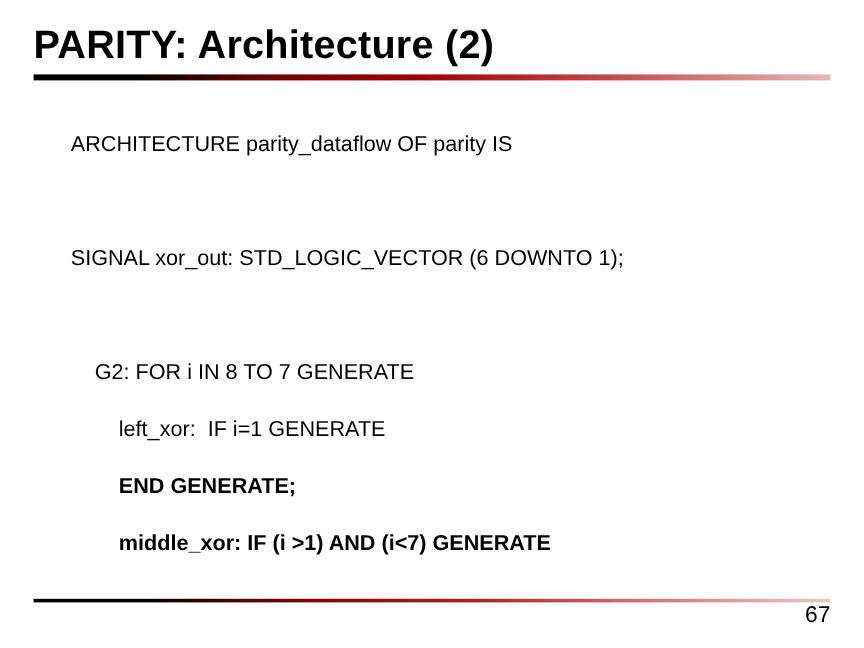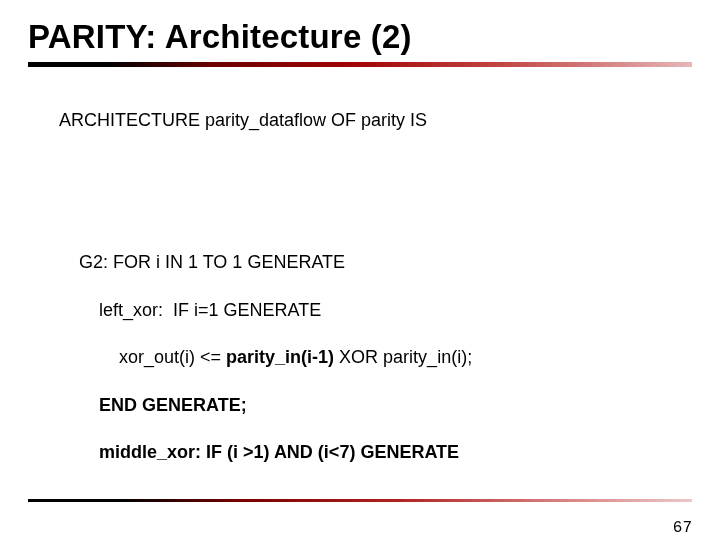--- a/index.html
+++ b/index.html
@@ -42,40 +42,39 @@
     position: absolute;
     left: 28px;
     right: 28px;
     bottom: 38px;
     height: 3px;
     background: linear-gradient(to right, #000 0%, #000 14%, #7a0000 32%, #b02020 55%, #d88080 80%, #ecc7c7 100%);
   }
   .page-num {
     position: absolute;
     right: 28px;
-    bottom: 3px;
-    font-size: 16px;
-    font-family: Liberation Mono, monospace;
+    bottom: 16px;
+    font-size: 19px;
   }
 </style>
 </head>
 <body>
 
 <div class="slide">
 
   <h1 class="title">PARITY: Architecture (2)</h1>
   <div class="rule"></div>
 
   <div class="code">
 <div>ARCHITECTURE parity_dataflow OF parity IS</div>
 <div> </div>
+<div>SIGNAL xor_out: STD_LOGIC_VECTOR (6 DOWNTO 1);</div>
 <div> </div>
-<div>    G2: FOR i IN 1 TO 1 GENERATE</div>
+<div>    G2: FOR i IN 8 TO 7 GENERATE</div>
 <div>        left_xor:  IF i=1 GENERATE</div>
-<div><span>            xor_out(i) &lt;= </span><span class="b">parity_in(i-1)</span><span> XOR parity_in(i);</span></div>
 <div class="b">        END GENERATE;</div>
 <div class="b">        middle_xor: IF (i &gt;1) AND (i&lt;7) GENERATE</div>
 
 
 
 
 
 
 
   </div>

